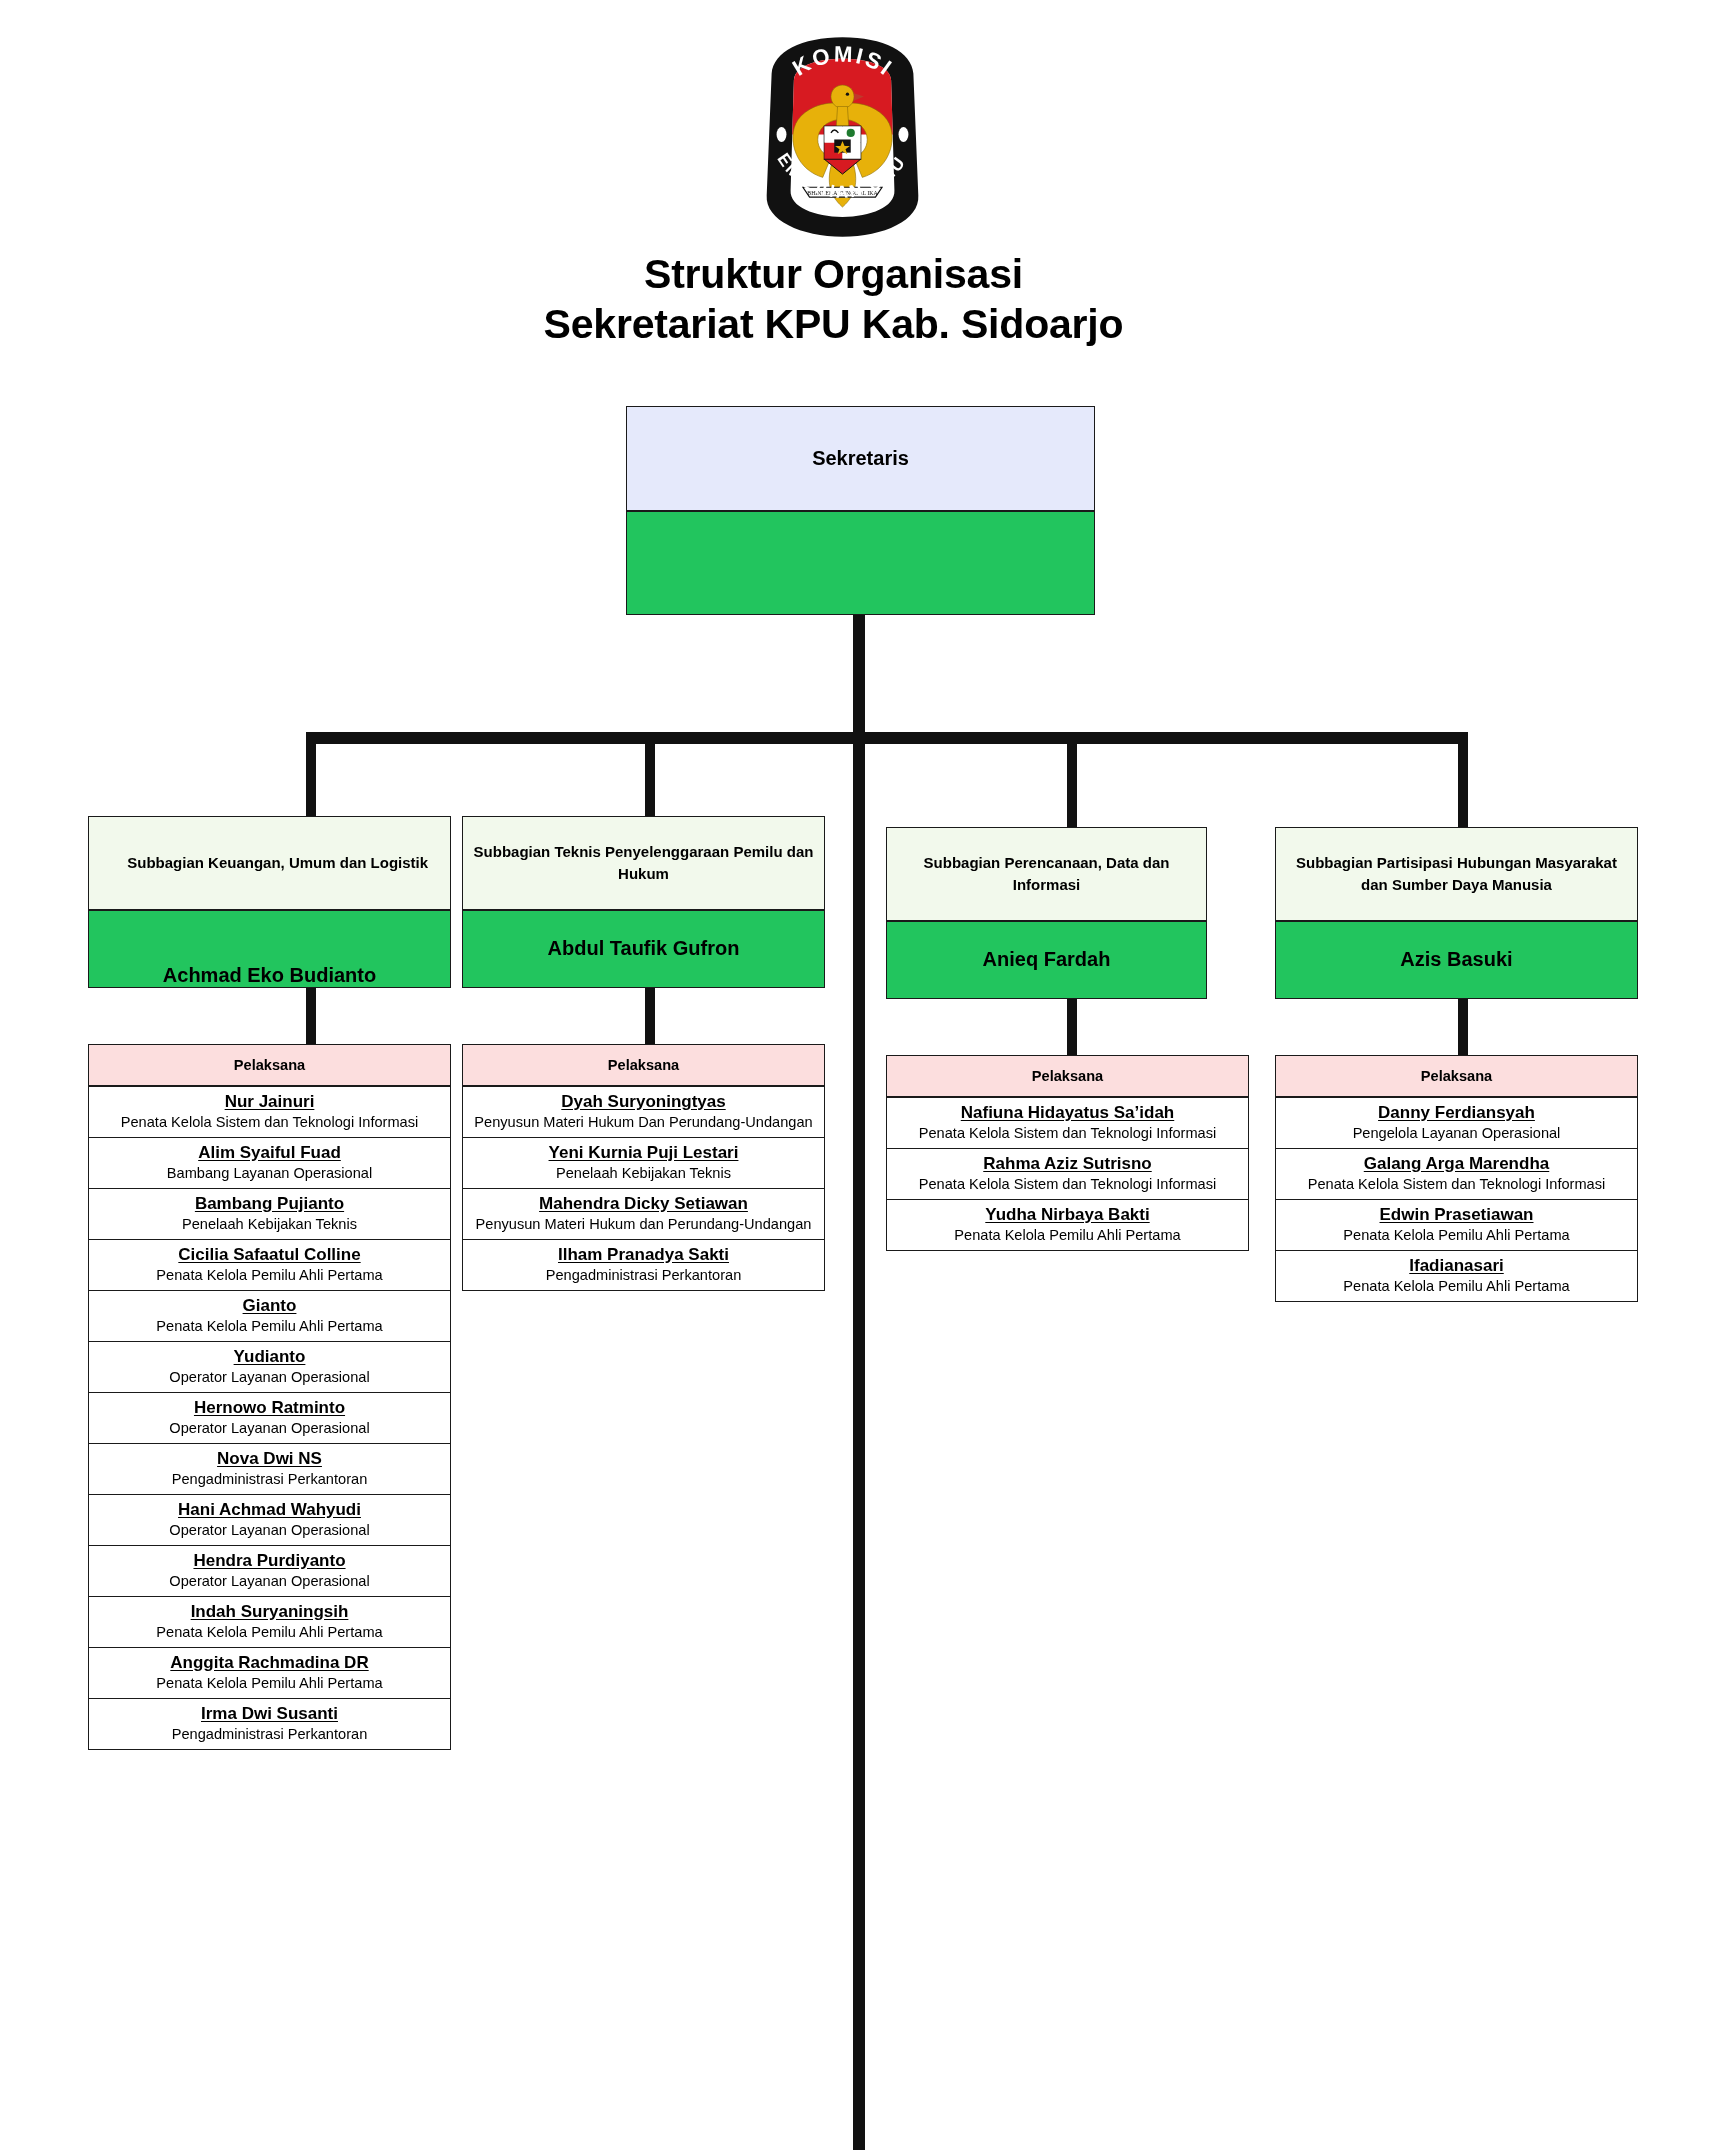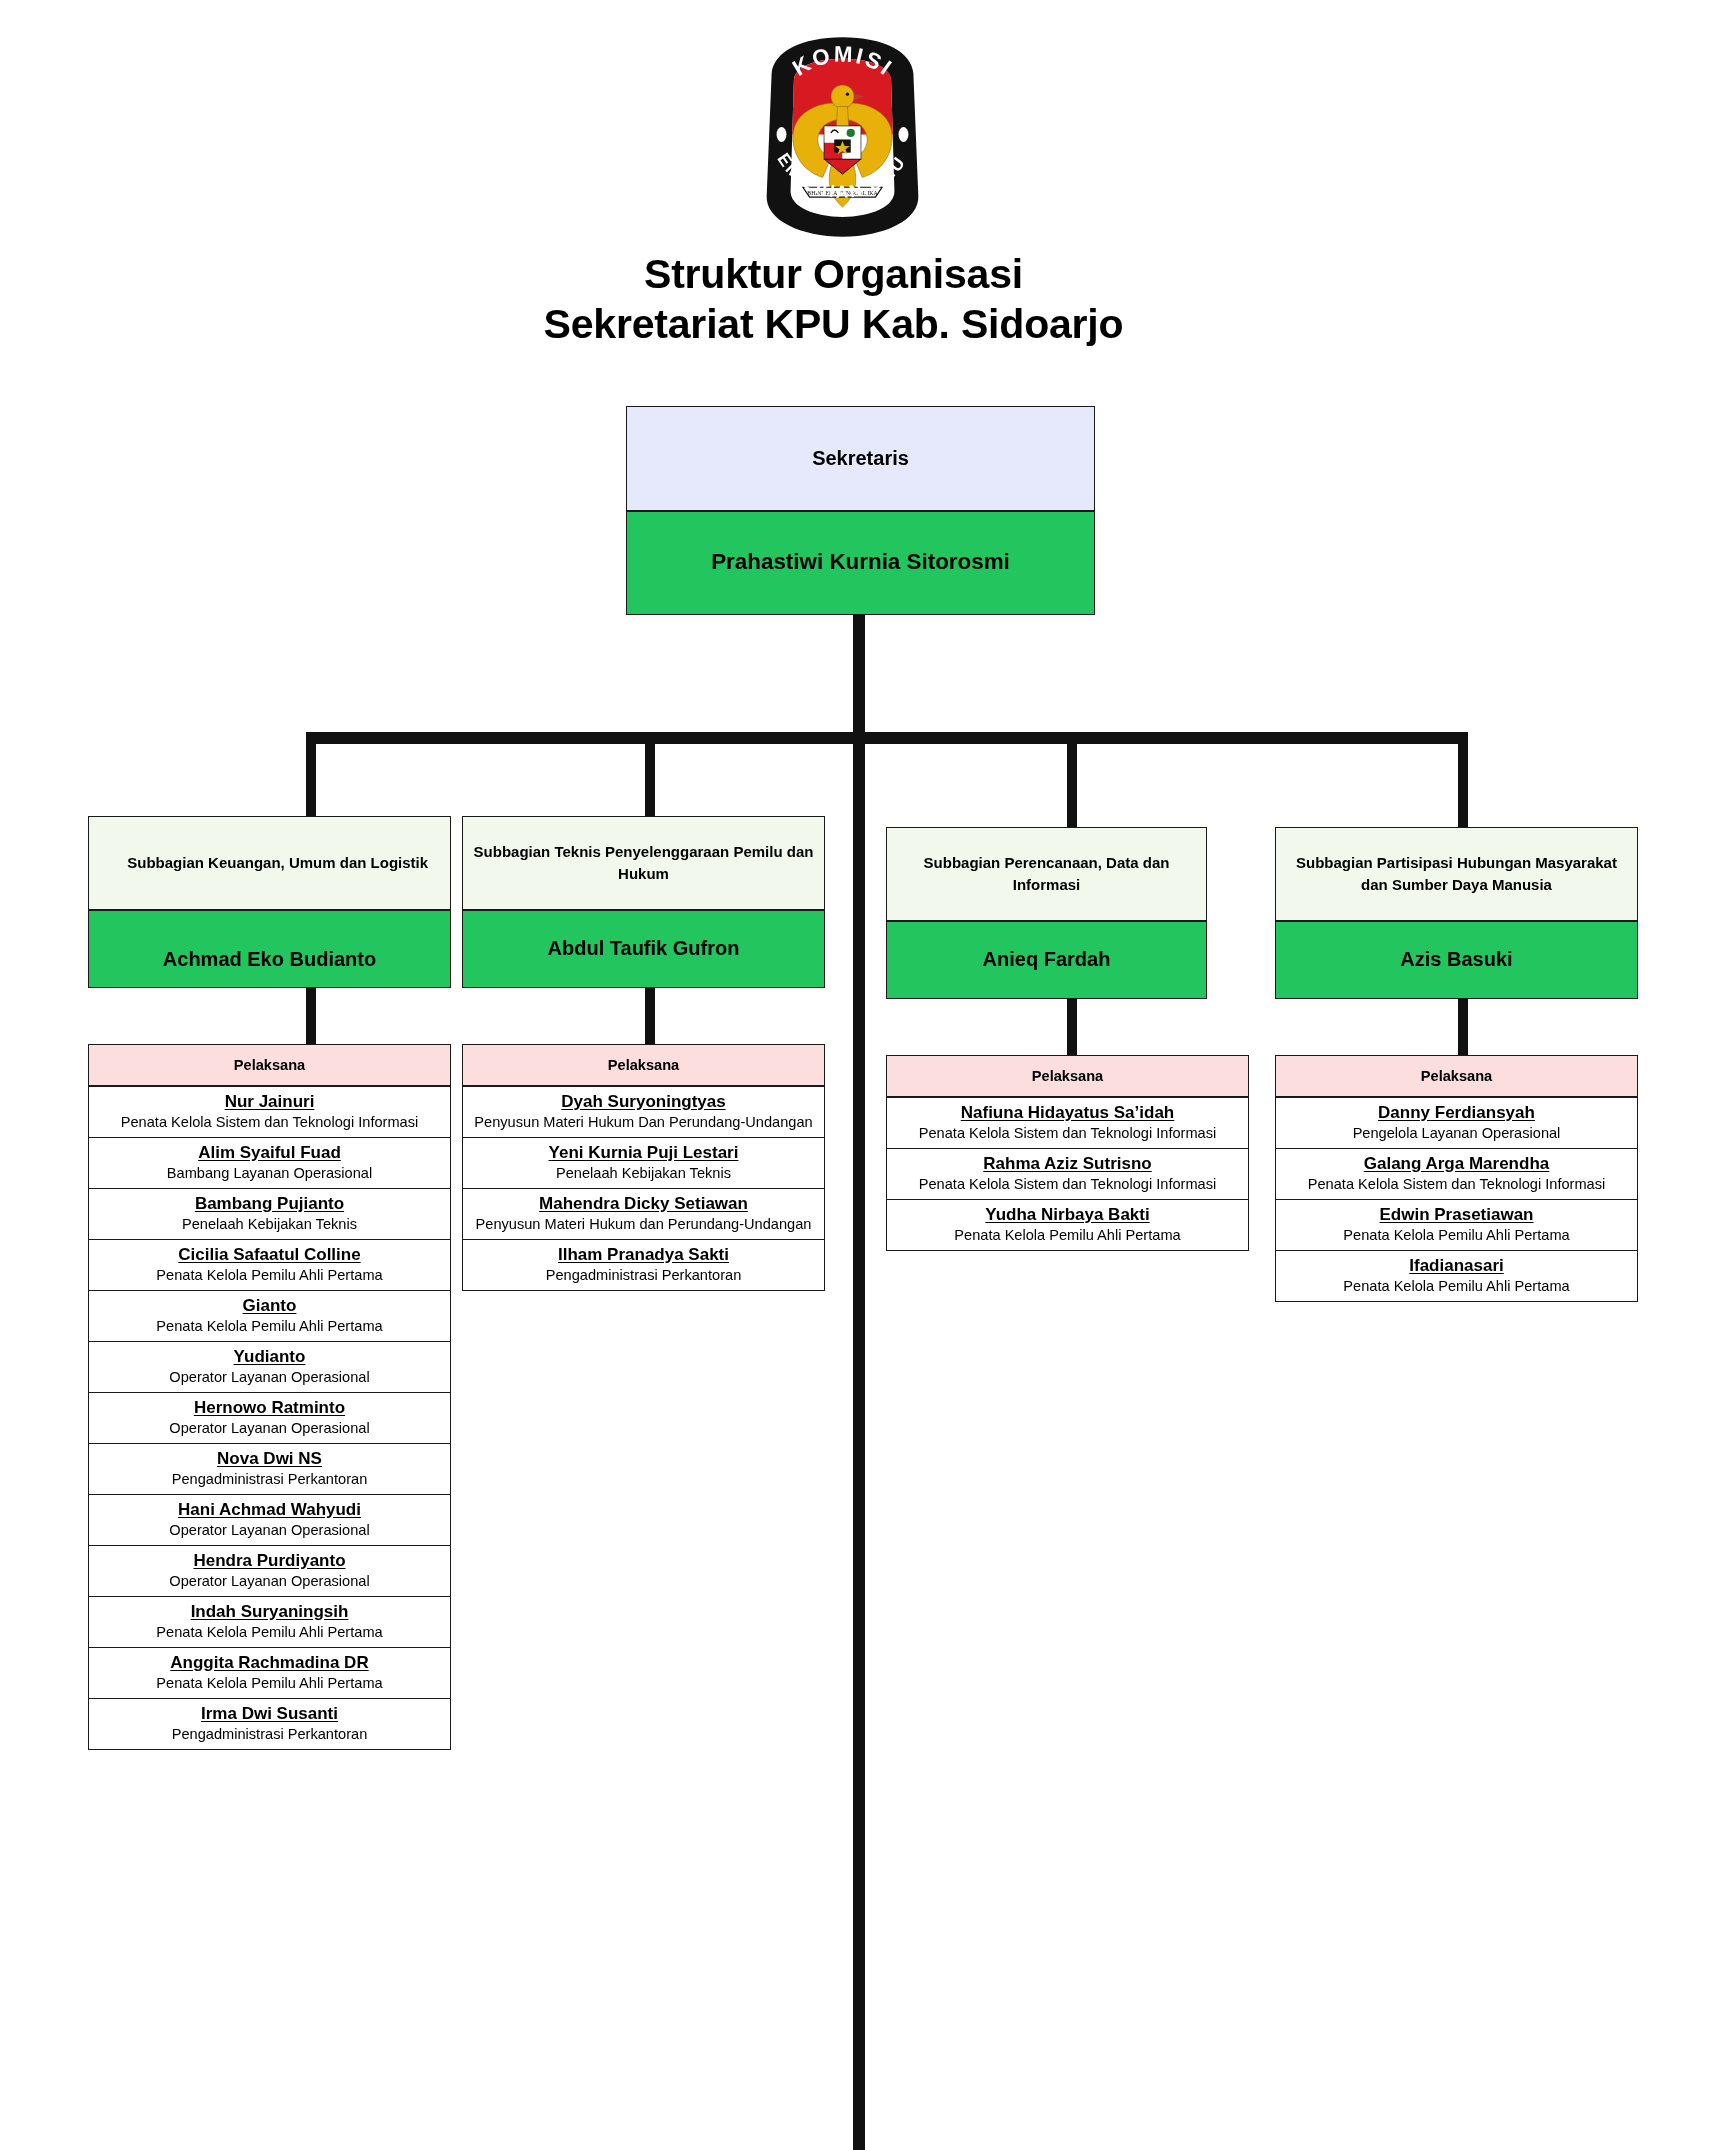--- a/index.html
+++ b/index.html
@@ -156,42 +156,41 @@
   </div>
 
   <div id="org-title">
     <span class="tl">Struktur Organisasi</span>
     <span class="tl">Sekretariat KPU Kab. Sidoarjo</span>
   </div>
 </div>
 
 <div class="node" id="sekretaris-node">
   <div class="node-head">Sekretaris</div>
-  <div class="node-body">Prahastiwi Kurnia Sitorosmi</div>
 </div>
 
 <div class="conn" style="left:853px; top:615px; width:12px; height:129px;"></div>
 
 <div class="conn" style="left:306px; top:732px; width:1161px; height:12px;"></div>
 
 <div class="conn" style="left:306px; top:732px; width:9.5px; height:85px;"></div>
 <div class="conn" style="left:645px; top:732px; width:9.5px; height:85px;"></div>
 <div class="conn" style="left:1067px; top:732px; width:9.5px; height:95px;"></div>
 <div class="conn" style="left:1458px; top:732px; width:9.5px; height:95px;"></div>
 
 <div class="conn" style="left:853px; top:732px; width:12px; height:1592px;"></div>
 
 <div class="conn" style="left:306px; top:988px; width:9.5px; height:56px;"></div>
 <div class="conn" style="left:645px; top:988px; width:9.5px; height:56px;"></div>
 <div class="conn" style="left:1067px; top:999px; width:9.5px; height:56px;"></div>
 <div class="conn" style="left:1458px; top:999px; width:9.5px; height:56px;"></div>
 
 <div class="node subbag" style="left:88px; top:816px; width:363px; height:172px;">
   <div class="node-head" style="height:94px;padding-left:24px;">Subbagian Keuangan, Umum dan Logistik</div>
-  <div class="node-body" style="height:97px;">Achmad Eko Budianto</div>
+  <div class="node-body" style="height:97px;margin-top:16px;">Achmad Eko Budianto</div>
 </div>
 
 <div class="node subbag" style="left:462px; top:816px; width:363px; height:172px;">
   <div class="node-head" style="height:94px;">Subbagian Teknis Penyelenggaraan Pemilu dan Hukum</div>
   <div class="node-body" style="height:75px;">Abdul Taufik Gufron</div>
 </div>
 
 <div class="node subbag" style="left:886px; top:827px; width:321px; height:172px;">
   <div class="node-head" style="height:94px;">Subbagian Perencanaan, Data dan Informasi</div>
   <div class="node-body" style="height:75px;">Anieq Fardah</div>

